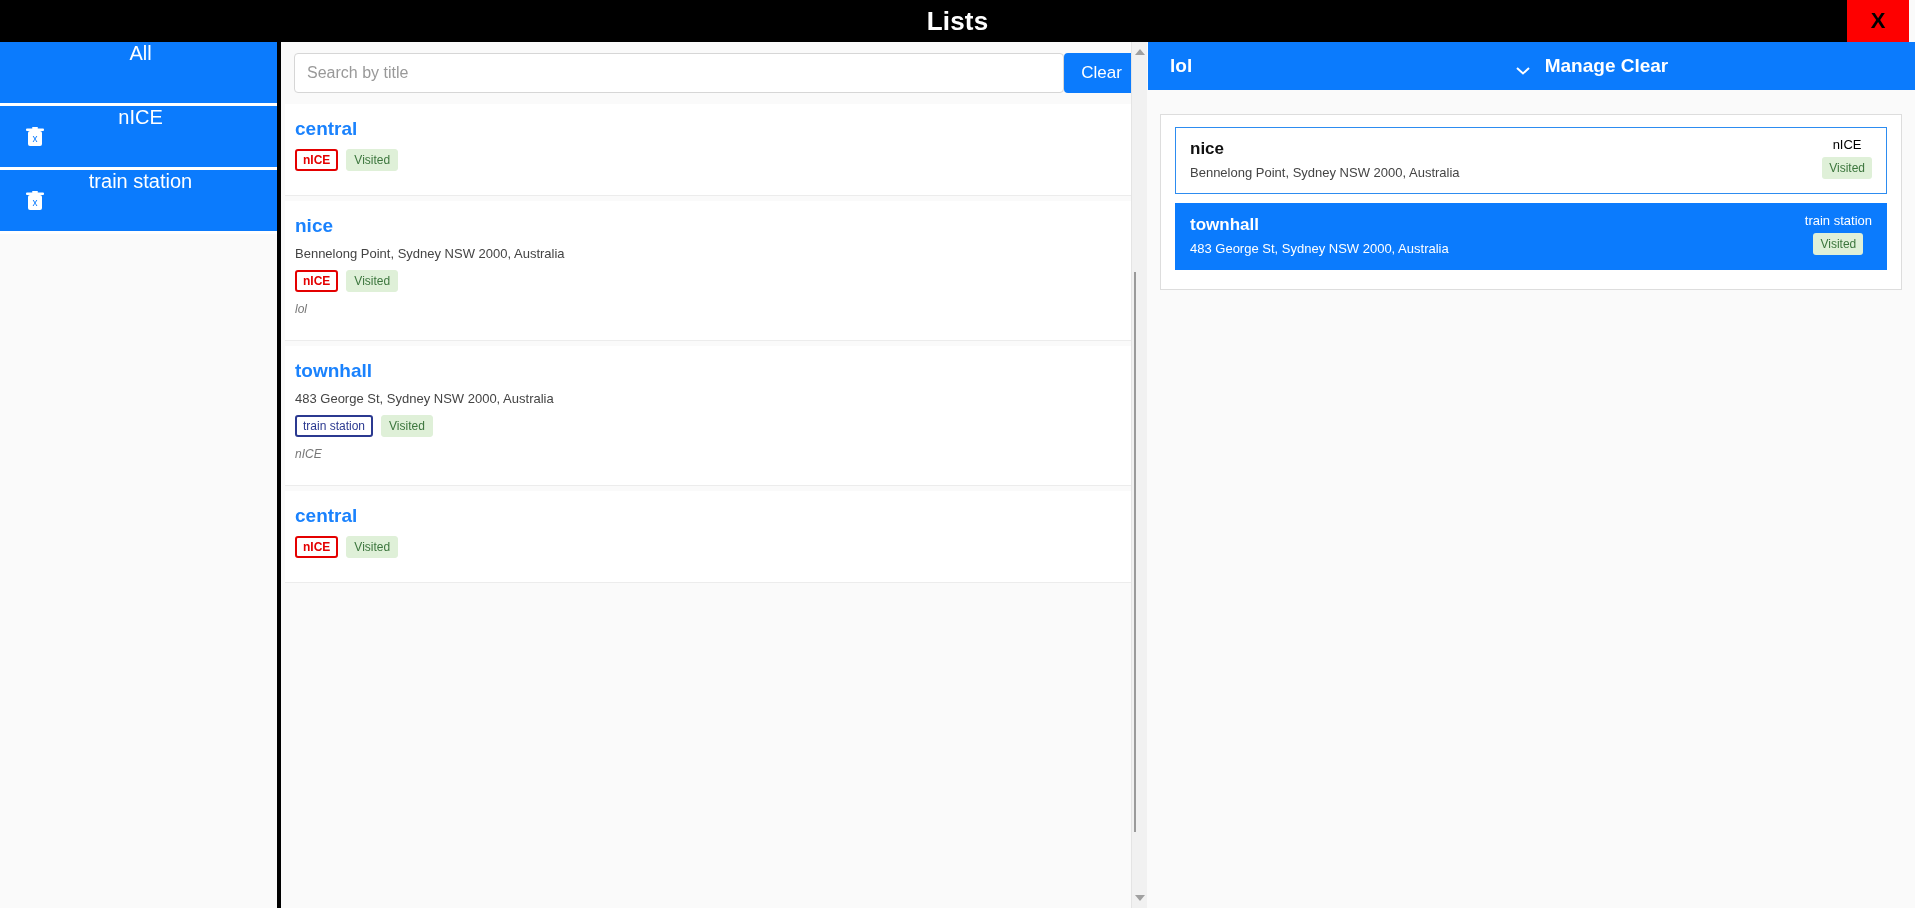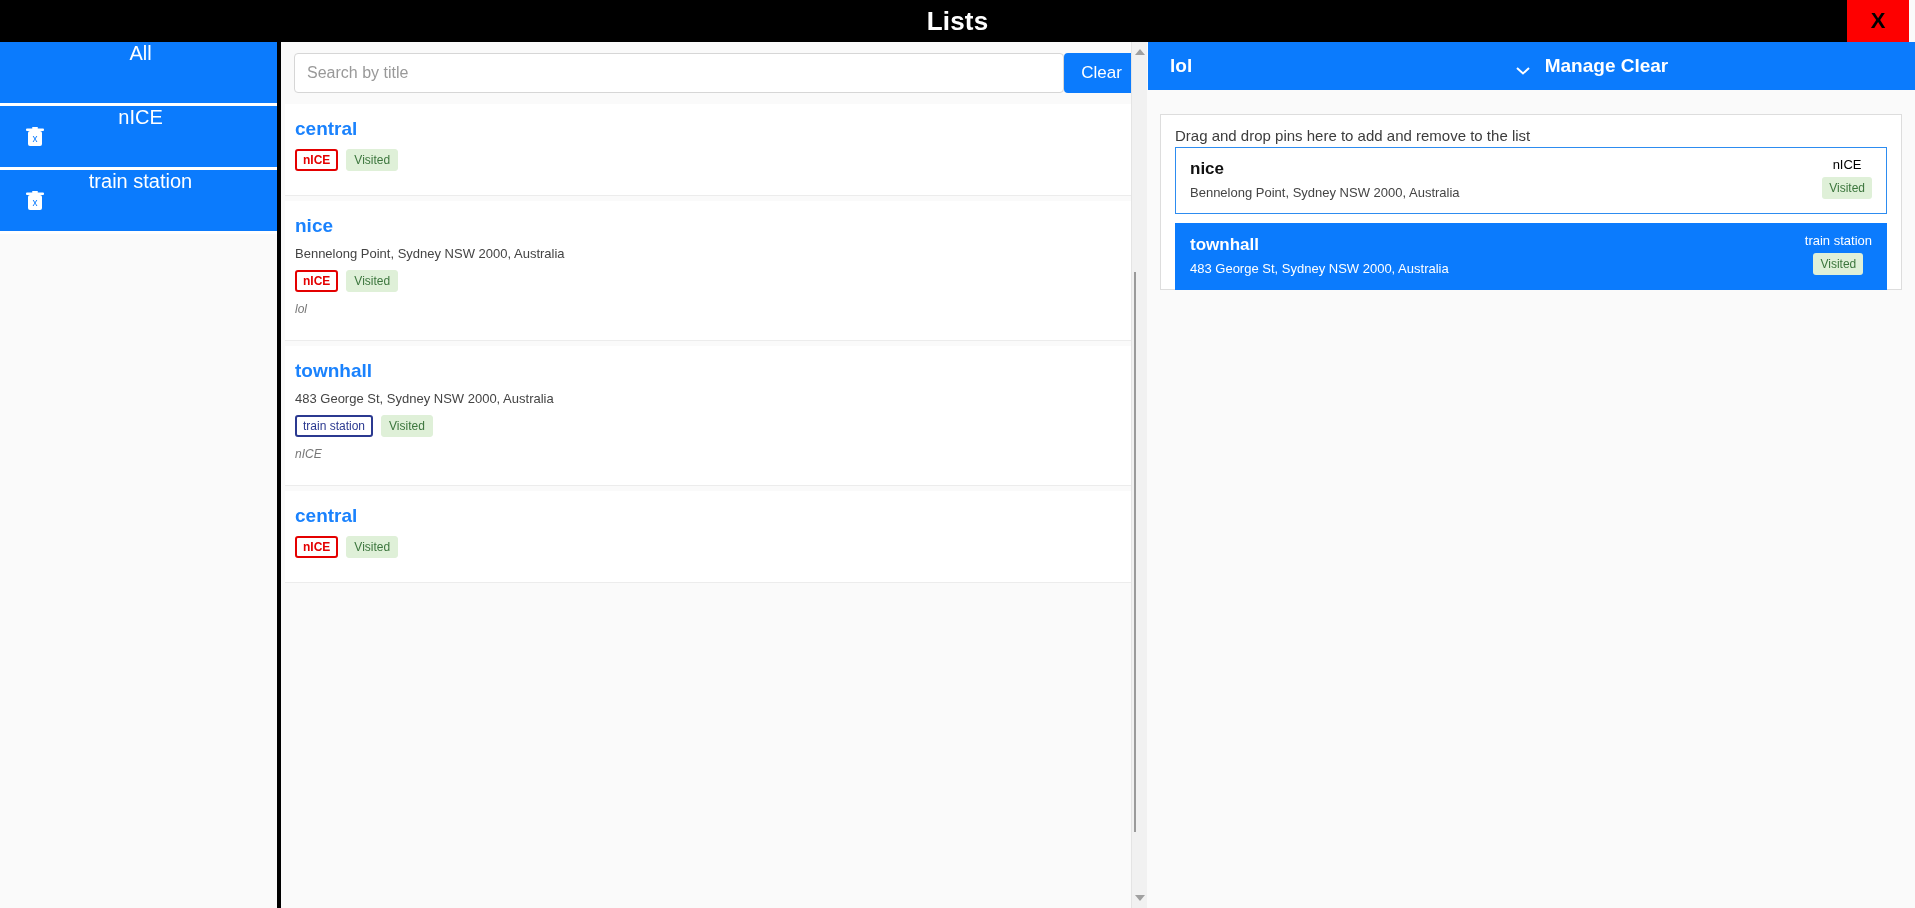--- a/index.html
+++ b/index.html
@@ -299,21 +299,20 @@
   <div class="manage-bar">
     <div class="list-select">lol</div>
     <div class="chev">
       <svg viewBox="0 0 14 9" width="14" height="9">
           <path d="M1 1.5 L7 7 L13 1.5" stroke="#fff" stroke-width="2" fill="none"></path>
         </svg>
     </div>
     <div class="manage-label">Manage Clear</div>
   </div>
   <div class="dropzone">
-    <div class="dz-hint">Drag and drop pins here to add and remove to the list</div>
     <div id="dzlist">
         <div class="dz-card plain">
           <div class="dz-name">nice</div>
           <div class="dz-addr">Bennelong Point, Sydney NSW 2000, Australia</div>
           <div class="dz-right"><span class="dz-cat">nICE</span><span class="dz-visited">Visited</span></div>
         </div>
         <div class="dz-card sel">
           <div class="dz-name">townhall</div>
           <div class="dz-addr">483 George St, Sydney NSW 2000, Australia</div>
           <div class="dz-right"><span class="dz-cat">train station</span><span class="dz-visited">Visited</span></div>

